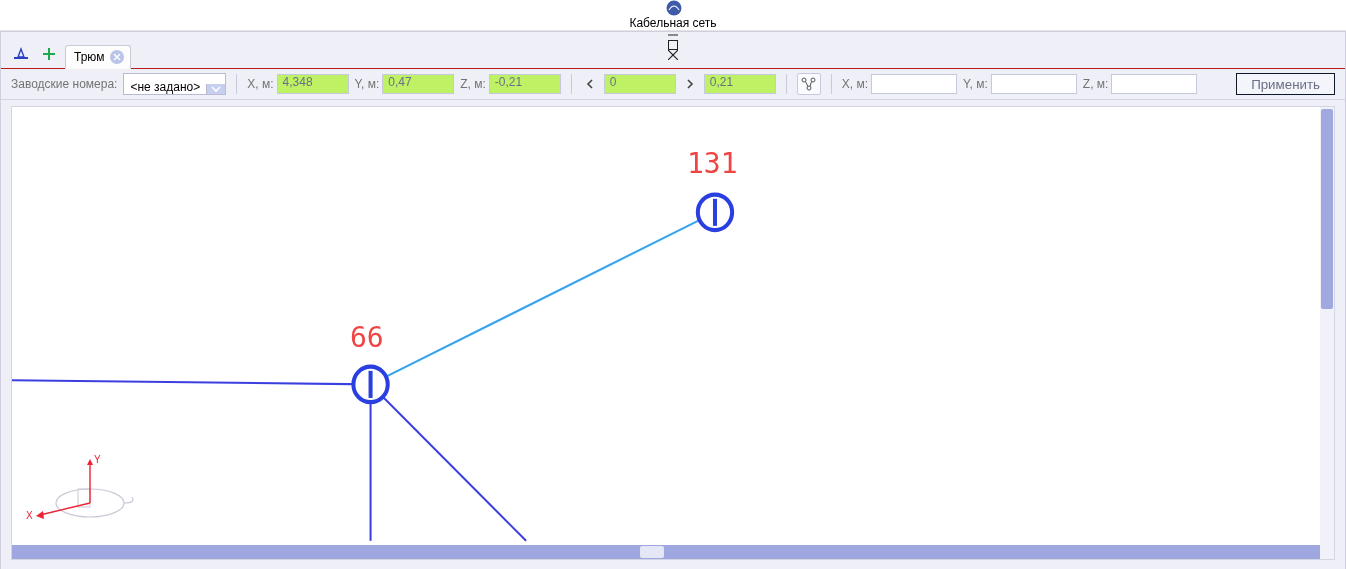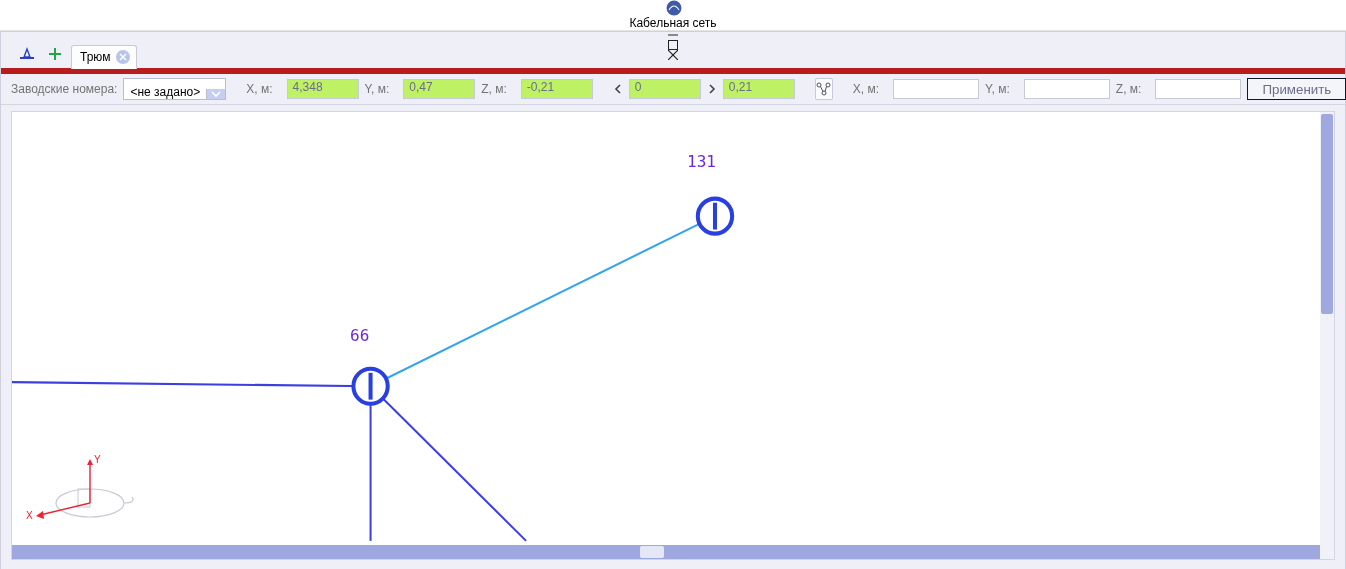--- a/index.html
+++ b/index.html
@@ -45,23 +45,23 @@
     background: #eff0f7;
     display: flex;
     flex-direction: column;
   }
 
   
   .tabstrip {
     height: 30px;
     display: flex;
     align-items: flex-end;
-    padding: 6px 6px 0 14px;
+    padding: 6px 6px 0 8px;
     gap: 4px;
-    border-bottom: 6px solid #b91c1c;
+    border-bottom: 1px solid #b91c1c;
   }
   .tabicon-btn {
     width: 24px; height: 24px;
     display: inline-flex; align-items: center; justify-content: center;
     margin-bottom: 2px;
   }
   .tab {
     height: 22px;
     background: #fdfdfe;
     border: 1px solid #c8cad8;
@@ -108,21 +108,21 @@
   }
   .combo .combo-btn {
     width: 18px;
     background: #c6cff0;
     display: inline-flex; align-items: center; justify-content: center;
     border-left: 1px solid #b9bcd0;
   }
   .field-wrap {
     display: inline-flex;
     align-items: center;
-    gap: 14px;
+    gap: 3px;
   }
   .tb-input {
     height: 18px;
     border: 1px solid #c6c9dc;
     background: #bef264;
     color: #6b6f86;
     padding: 0 5px;
     min-width: 60px;
   }
   .tb-input.editable { background: #ffffff; color: #000; }
@@ -180,23 +180,23 @@
     left: 48%; width: 24px;
     background: #e4e7f5;
     border-radius: 2px;
   }
   .corner {
     position: absolute; right: 0; bottom: 0; width: 14px; height: 14px;
     background: #f1f2f9;
   }
   .node-label {
     position: absolute;
-    font-size: 16px;
+    font-size: 28px;
     font-family: Consolas, monospace;
-    color: #6d28d9;
+    color: #ef4444;
   }
   .axis-widget {
     position: absolute;
     left: 8px; bottom: 16px;
     width: 120px; height: 80px;
   }
 </style>
 </head>
 <body>
 

